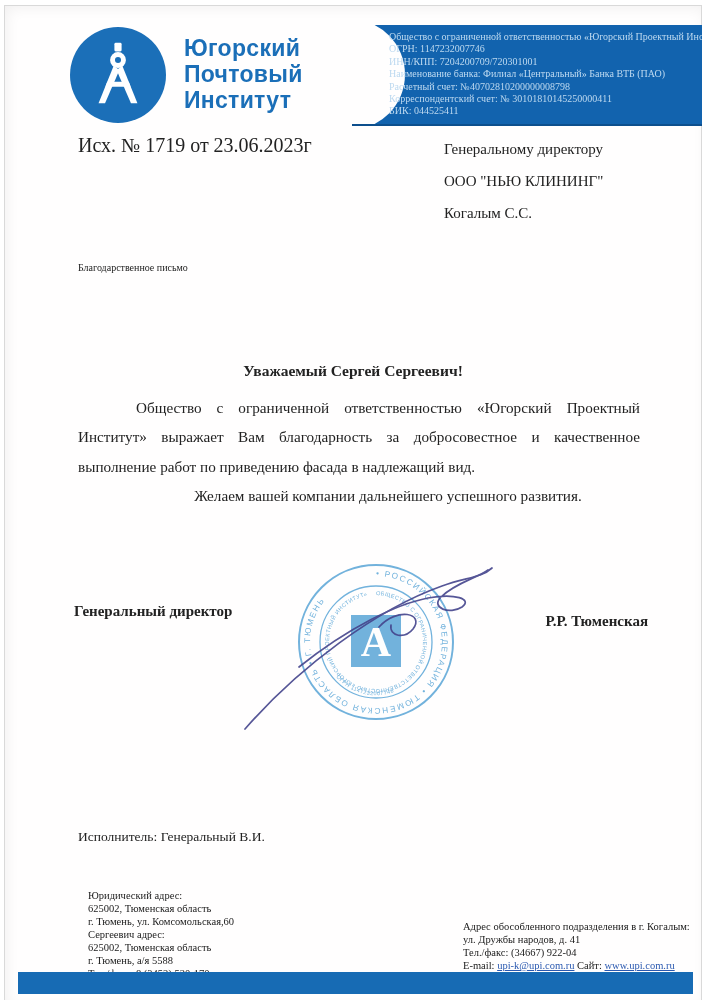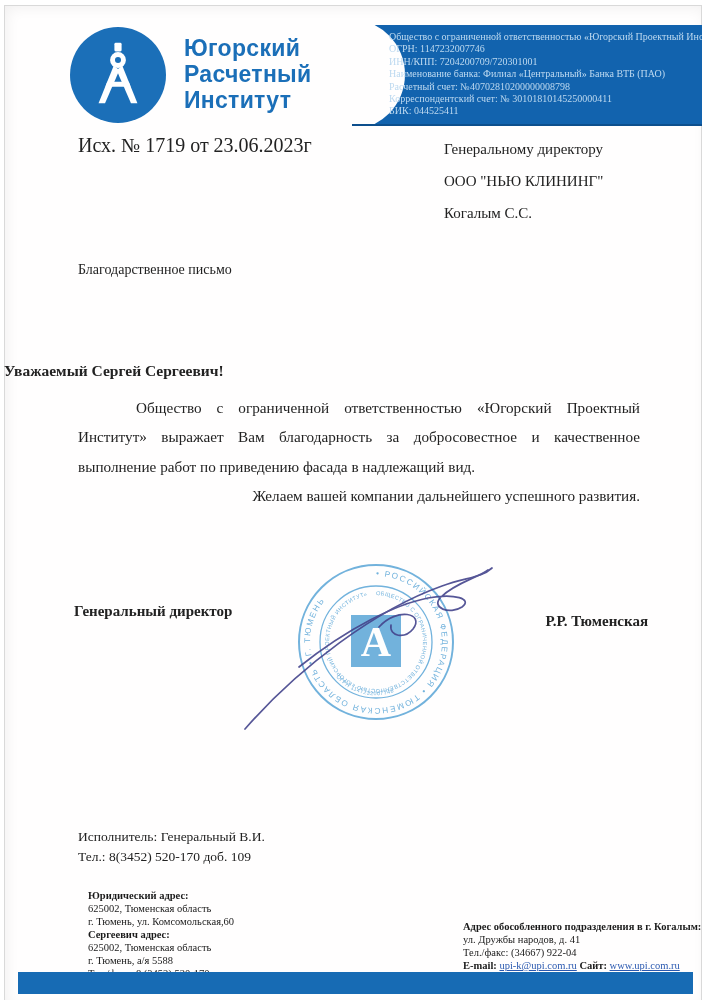--- a/index.html
+++ b/index.html
@@ -26,34 +26,34 @@
   .info-box .notch{
     position:absolute;left:-58px;top:-6px;width:111px;height:111px;border-radius:50%;background:#fffefe;
   }
   .info-lines{
     position:absolute;left:37px;top:6px;
     font-size:10px;line-height:12.4px;color:#bdd9f0;white-space:nowrap;
   }
   
   .reference{position:absolute;left:74px;top:129px;font-size:20px;}
   .addressee{position:absolute;left:440px;top:128px;font-weight:400;font-size:15px;line-height:32px;}
-  .letter-type{position:absolute;left:74px;top:257px;font-size:14px;}
-  .salutation{position:absolute;left:0;top:357px;width:100%;text-align:left;font-weight:700;font-size:15.5px;}
+  .letter-type{position:absolute;left:74px;top:257px;font-size:10px;}
+  .salutation{position:absolute;left:0;top:357px;width:100%;text-align:center;font-weight:700;font-size:15.5px;}
   .body-text{position:absolute;left:74px;top:388px;width:562px;font-size:15.2px;line-height:29.4px;}
   .body-text p{margin:0;text-indent:58px;text-align:justify;}
-  .body-text p.short{text-align:right;}
+  .body-text p.short{text-align:center;}
   
   .sig-row{position:absolute;left:70px;top:598px;width:574px;display:flex;justify-content:space-between;font-weight:700;font-size:15px;}
   .sig-name{margin-top:10px;}
   .stamp-wrap{position:absolute;left:285px;top:550px;width:174px;height:174px;opacity:0.88;}
   .signature-wrap{position:absolute;left:225px;top:540px;width:268px;height:192px;}
   
   .executor{position:absolute;left:74px;top:822px;font-size:13.5px;line-height:19.5px;}
   .footer-col{position:absolute;font-size:10.5px;line-height:13px;color:#1a1a1a;}
-  .footer-col .b{font-weight:700;}
+  .footer-col .b{font-weight:400;}
   .footer-left{left:84px;top:884px;width:280px;}
   .footer-right{left:459px;top:915px;width:245px;}
   .footer-col a{color:#2b59b0;text-decoration:underline;}
   .footer-bar{position:absolute;left:14px;right:9px;bottom:11px;height:22px;background:#176bb4;}
 </style>
 </head>
 <body>
 
 <div class="page">
 
@@ -65,21 +65,21 @@
         <circle cx="50" cy="32" r="4.2" fill="#1b6fb8"></circle>
         <polygon points="44,40 23,92 32,92 52,46" fill="#fff"></polygon>
         <polygon points="56,40 77,92 68,92 48,46" fill="#fff"></polygon>
         <polygon points="35,62 65,62 67.5,69 32.5,69" fill="#fff"></polygon>
       </svg>
     </span>
   </div>
 
   <div class="company-name">
     <div>Югорский</div>
-    <div>Расчетный</div>
+    <div>Почтовый</div>
     <div>Институт</div>
   </div>
 
   <div class="info-box">
     <div class="notch"></div>
     <div class="info-lines">
       <div>Общество с ограниченной ответственностью «Югорский Проектный Институт»</div>
       <div>ОГРН: 1147232007746</div>
       <div>ИНН/КПП: 7204200709/720301001</div>
       <div>Наименование банка: Филиал «Центральный» Банка ВТБ (ПАО)</div>
@@ -139,21 +139,20 @@
       <g fill="none" stroke="#44448c" stroke-width="1.7" stroke-linecap="round" opacity="0.9">
         <path d="M16,184 C70,122 148,64 213,41 C238,32 252,33 263,23"></path>
         <path d="M70,122 C120,82 168,59 199,53 C226,48 244,54 233,62 C221,70 201,63 212,52 C226,38 248,33 259,25"></path>
         <path d="M150,82 C168,62 196,68 184,84 C176,94 160,92 162,80"></path>
       </g>
     </svg>
   </div>
 
   <div class="executor">
     <div>Исполнитель: Генеральный В.И.</div>
-    <div>Тел.: 8(3452) 520-170 доб. 109</div>
   </div>
 
   <div class="footer-col footer-left">
     <div class="b">Юридический адрес:</div>
     <div>625002, Тюменская область</div>
     <div>г. Тюмень, ул. Комсомольская,60</div>
     <div class="b">Сергеевич адрес:</div>
     <div>625002, Тюменская область</div>
     <div>г. Тюмень, а/я 5588</div>
     <div>Тел./факс: 8 (3452) 520-170</div>

